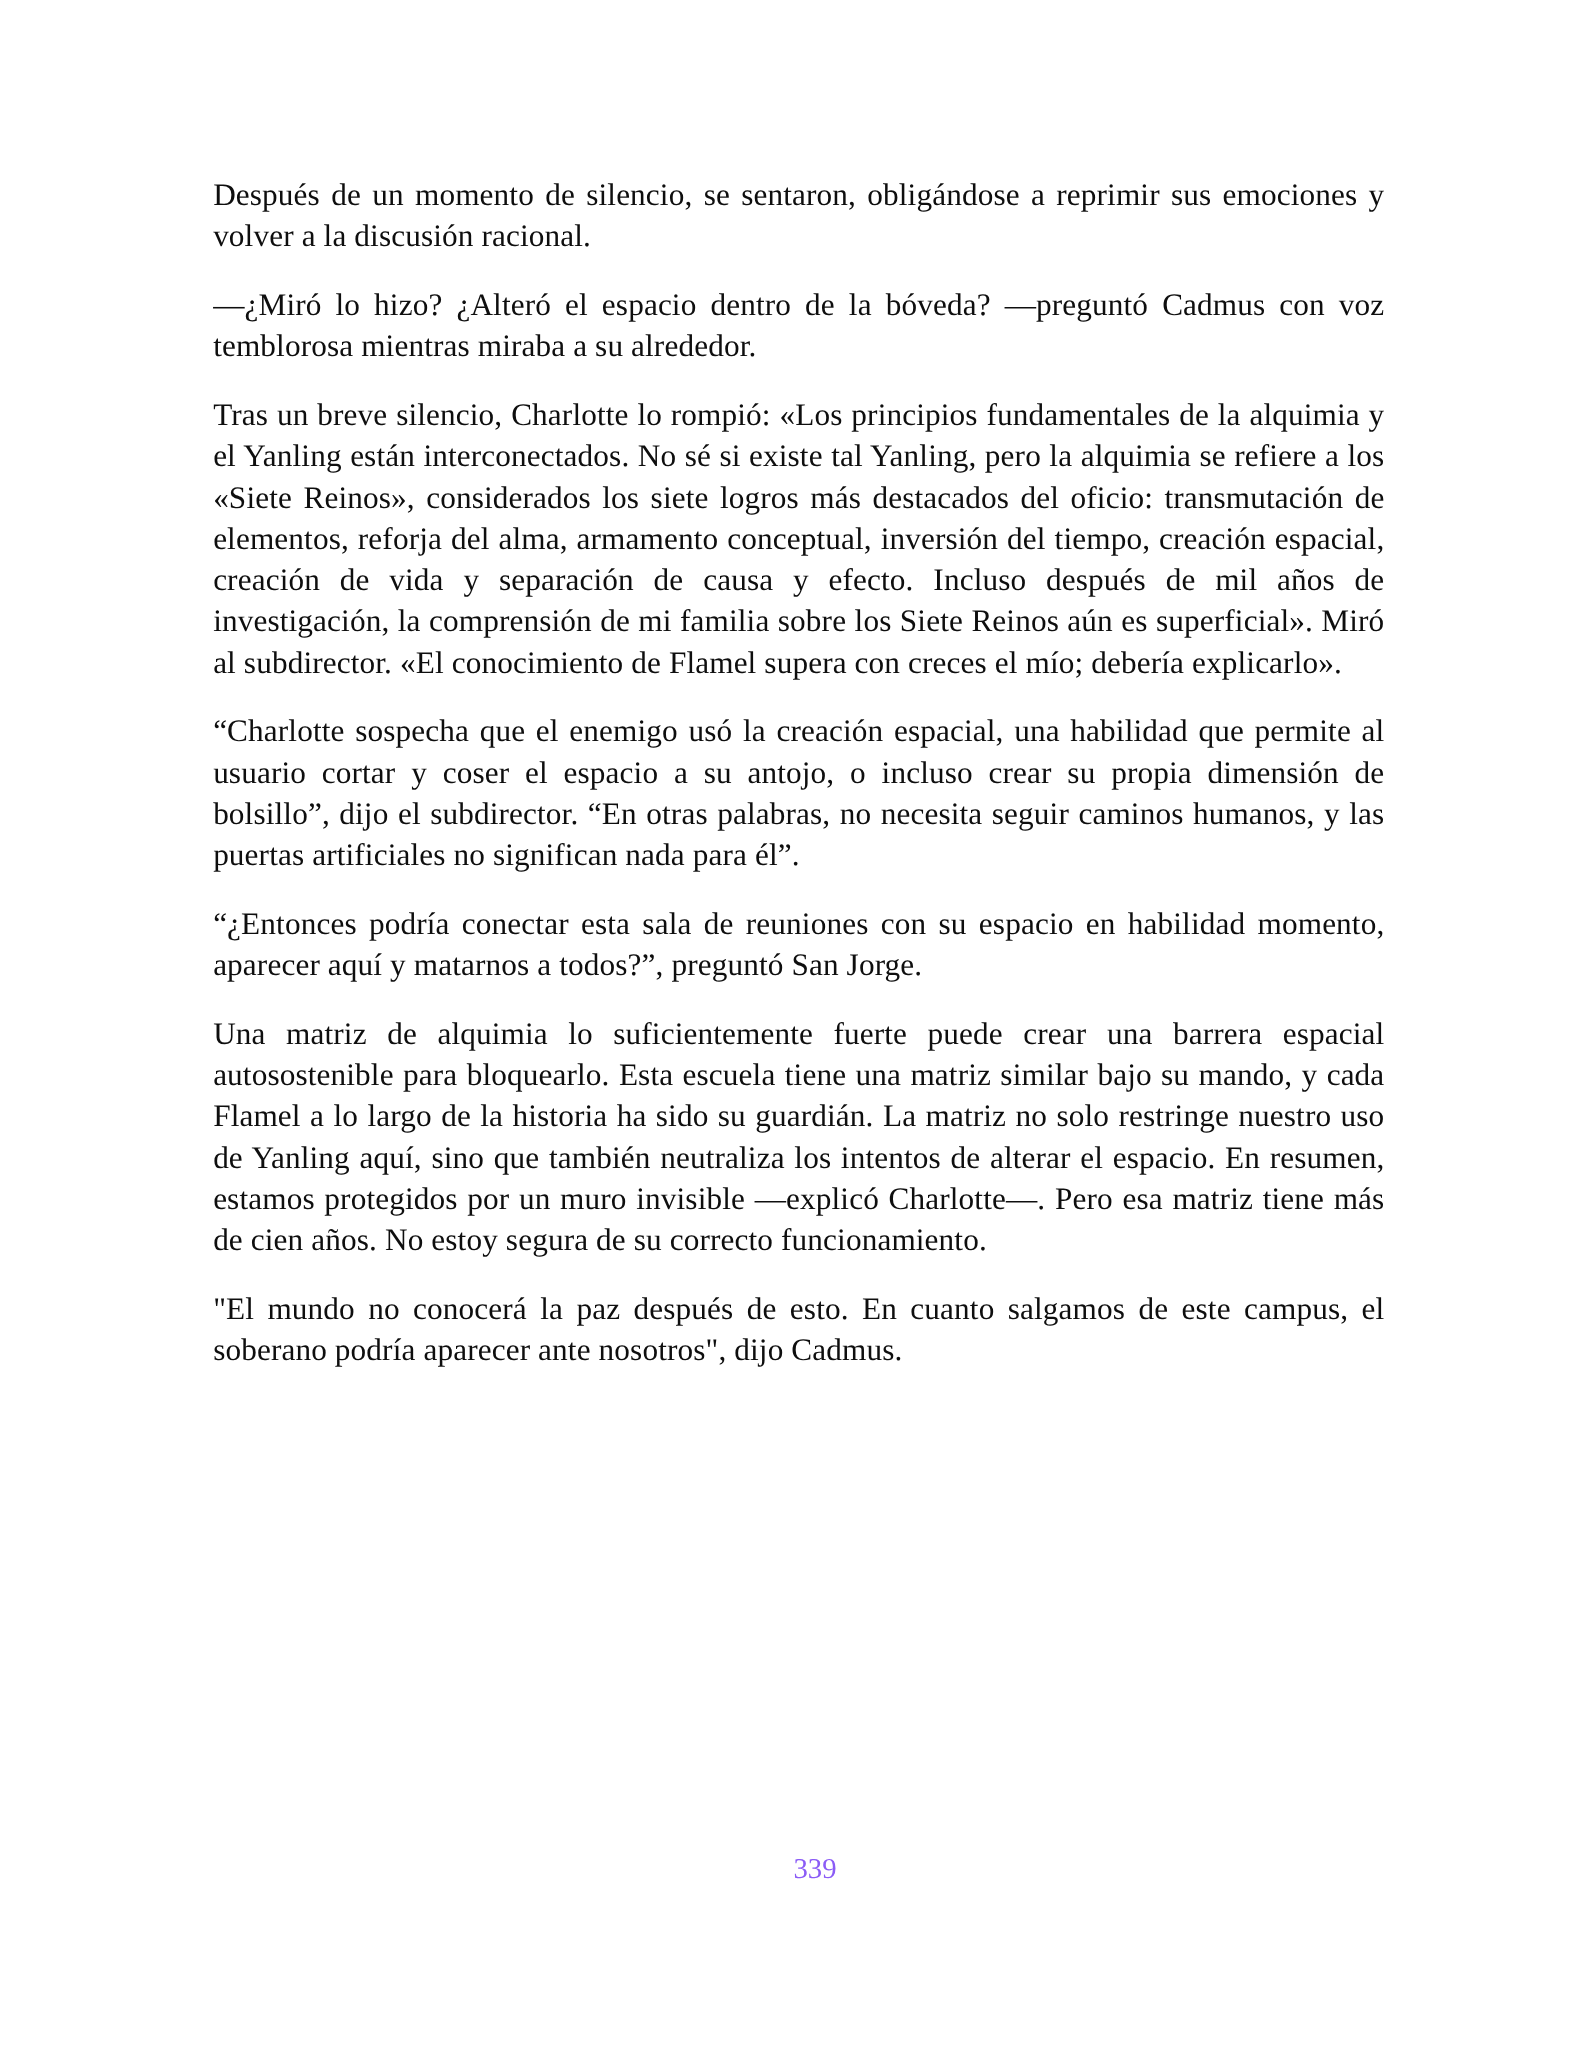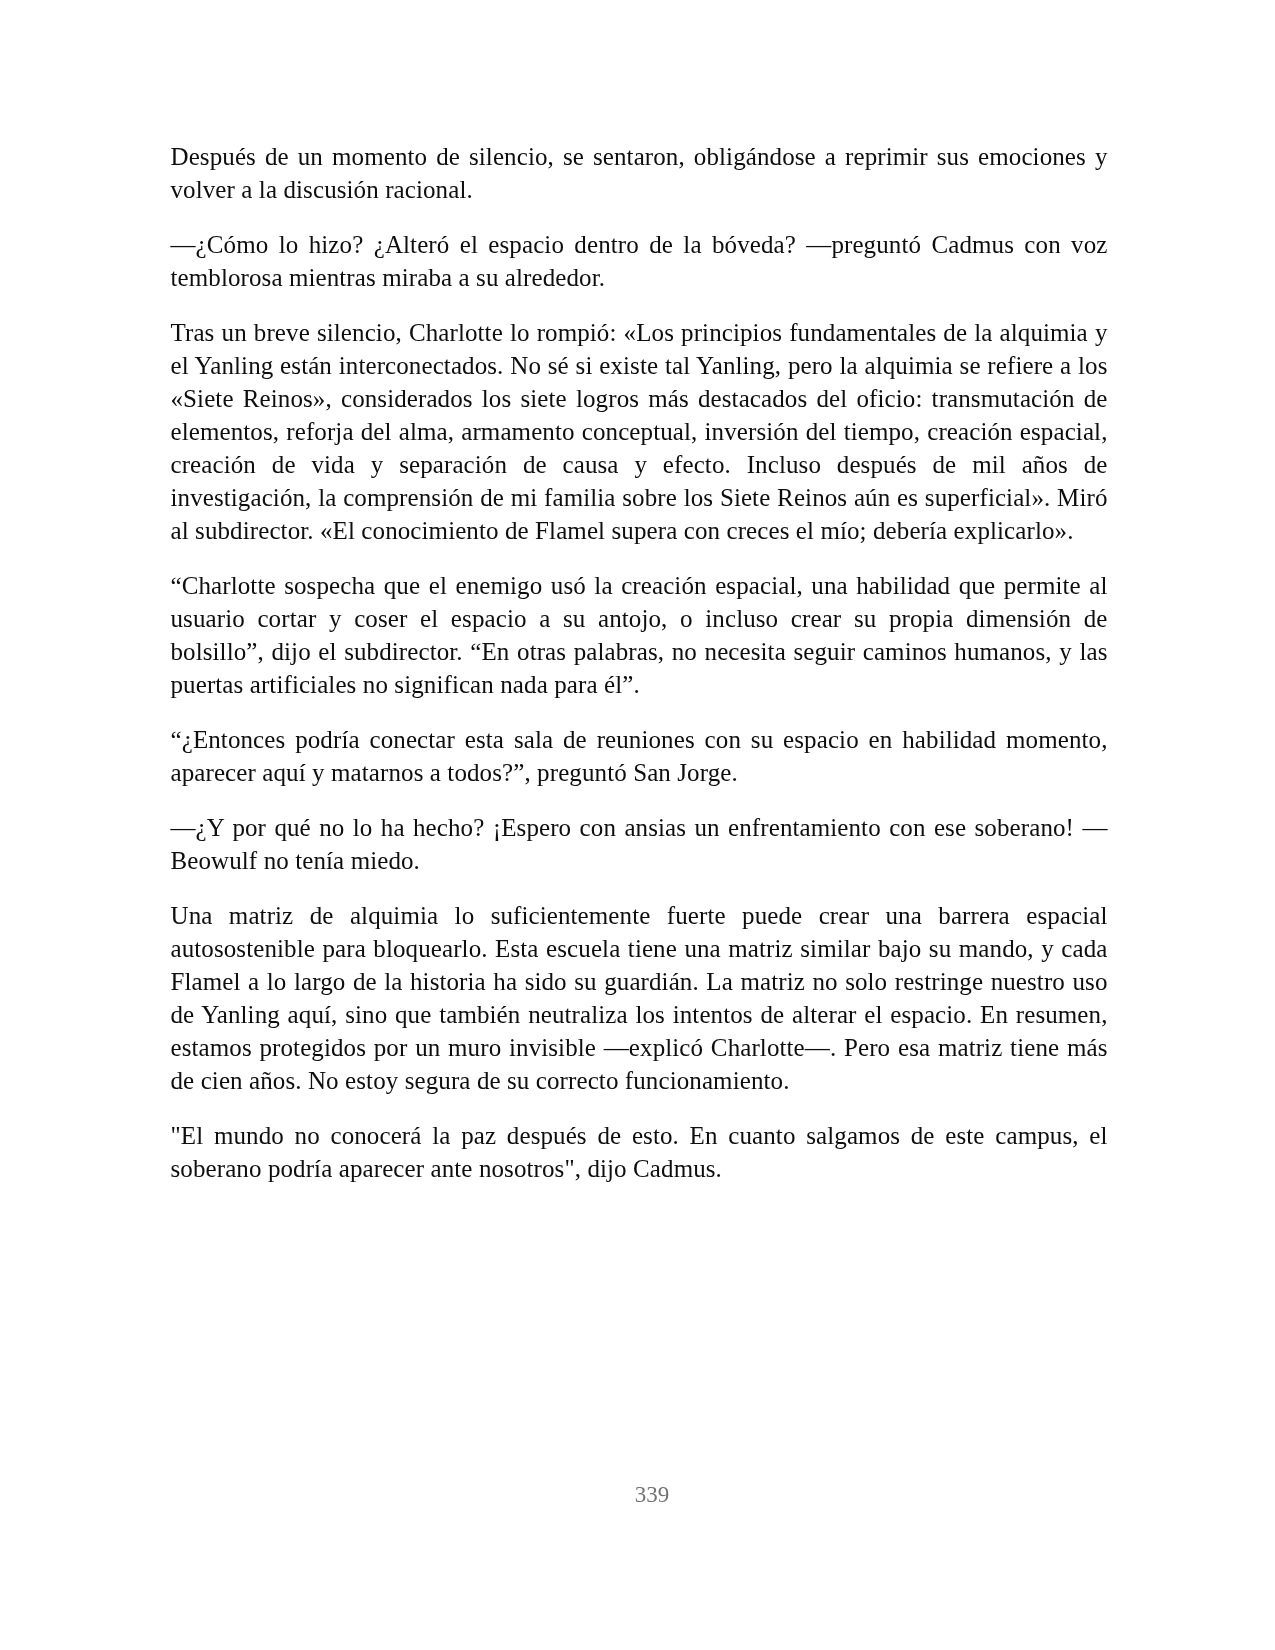--- a/index.html
+++ b/index.html
@@ -32,34 +32,33 @@
   }
   .page-footer {
     position: absolute;
     left: 0;
     right: 0;
     top: 1482px;
     text-align: center;
   }
   .page-footer span {
     font-size: 23px;
-    color: #737373;
+    color: #8b5cf6;
     margin-left: 29px;
   }
 </style>
 </head>
 <body>
 
 <div class="page">
   <div class="content">
     <p>Después de un momento de silencio, se sentaron, obligándose a reprimir sus emociones y volver a la discusión racional.</p>
-    <p>—¿Cómo lo hizo? ¿Alteró el espacio dentro de la bóveda? —preguntó Cadmus con voz temblorosa mientras miraba a su alrededor.</p>
+    <p>—¿Miró lo hizo? ¿Alteró el espacio dentro de la bóveda? —preguntó Cadmus con voz temblorosa mientras miraba a su alrededor.</p>
     <p>Tras un breve silencio, Charlotte lo rompió: «Los principios fundamentales de la alquimia y el Yanling están interconectados. No sé si existe tal Yanling, pero la alquimia se refiere a los «Siete Reinos», considerados los siete logros más destacados del oficio: transmutación de elementos, reforja del alma, armamento conceptual, inversión del tiempo, creación espacial, creación de vida y separación de causa y efecto. Incluso después de mil años de investigación, la comprensión de mi familia sobre los Siete Reinos aún es superficial». Miró al subdirector. «El conocimiento de Flamel supera con creces el mío; debería explicarlo».</p>
     <p>“Charlotte sospecha que el enemigo usó la creación espacial, una habilidad que permite al usuario cortar y coser el espacio a su antojo, o incluso crear su propia dimensión de bolsillo”, dijo el subdirector. “En otras palabras, no necesita seguir caminos humanos, y las puertas artificiales no significan nada para él”.</p>
     <p>“¿Entonces podría conectar esta sala de reuniones con su espacio en habilidad momento, aparecer aquí y matarnos a todos?”, preguntó San Jorge.</p>
-    <p>—¿Y por qué no lo ha hecho? ¡Espero con ansias un enfrentamiento con ese soberano! — Beowulf no tenía miedo.</p>
     <p>Una matriz de alquimia lo suficientemente fuerte puede crear una barrera espacial autosostenible para bloquearlo. Esta escuela tiene una matriz similar bajo su mando, y cada Flamel a lo largo de la historia ha sido su guardián. La matriz no solo restringe nuestro uso de Yanling aquí, sino que también neutraliza los intentos de alterar el espacio. En resumen, estamos protegidos por un muro invisible —explicó Charlotte—. Pero esa matriz tiene más de cien años. No estoy segura de su correcto funcionamiento.</p>
     <p>"El mundo no conocerá la paz después de esto. En cuanto salgamos de este campus, el soberano podría aparecer ante nosotros", dijo Cadmus.</p>
   </div>
   <div class="page-footer">
     <span>339</span>
   </div>
 </div>
 
 </body></html>

